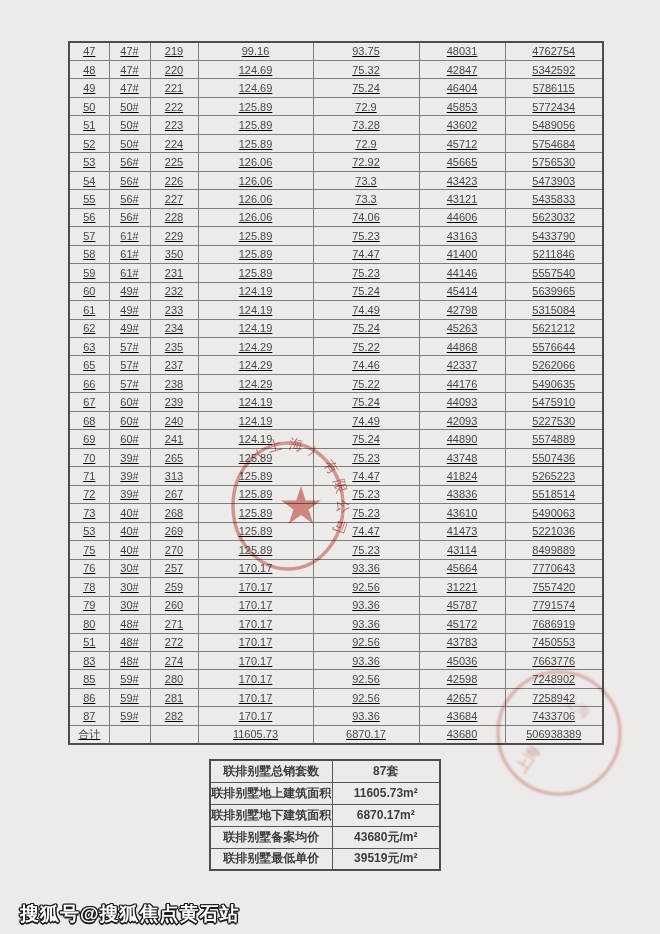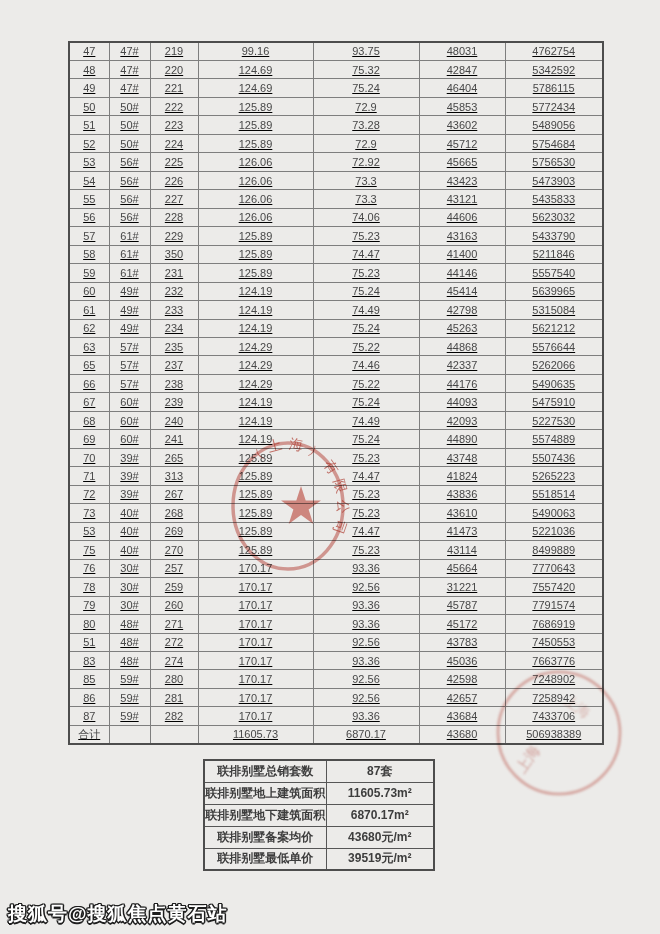--- a/index.html
+++ b/index.html
@@ -16,38 +16,38 @@
     text-decoration:underline;
   }
   table.units td {
     border:1px solid #7e7e7e;
     font-size:11px; color:#474747; text-align:center;
     padding:0; white-space:nowrap; overflow:hidden;
   }
   table.units tr { height:16.7px; }
   
   table.summary {
-    position:absolute; left:203px; top:759px; width:230px; height:112px;
+    position:absolute; left:209px; top:759px; width:230px; height:112px;
     border-collapse:collapse; table-layout:fixed;
     border:2px solid #4d4d4d;
     padding-left:7px;
   }
   table.summary td {
     border:1.5px solid #565656;
     font-size:12px; font-weight:bold; color:#3d3d3d; text-align:center;
     padding:0; white-space:nowrap; overflow:visible;
   }
   table.summary tr { height:18.5px; }
   
   .stamp { position:absolute; mix-blend-mode:multiply; pointer-events:none; }
   #stamp-center { left:213px; top:431px; }
   #stamp-bottom { left:486px; top:660px; }
   
   .watermark {
-    position:absolute; left:8px; top:901px;
+    position:absolute; left:20px; top:901px;
     font-size:19px; font-weight:bold; letter-spacing:1px;
     color:#ffffff;
     text-shadow:
       -1.5px 0 #1e1e1e, 1.5px 0 #1e1e1e, 0 -1.5px #1e1e1e, 0 1.5px #1e1e1e,
       -1px -1px #1e1e1e, 1px 1px #1e1e1e, -1px 1px #1e1e1e, 1px -1px #1e1e1e;
   }
 </style>
 </head>
 <body>
 

